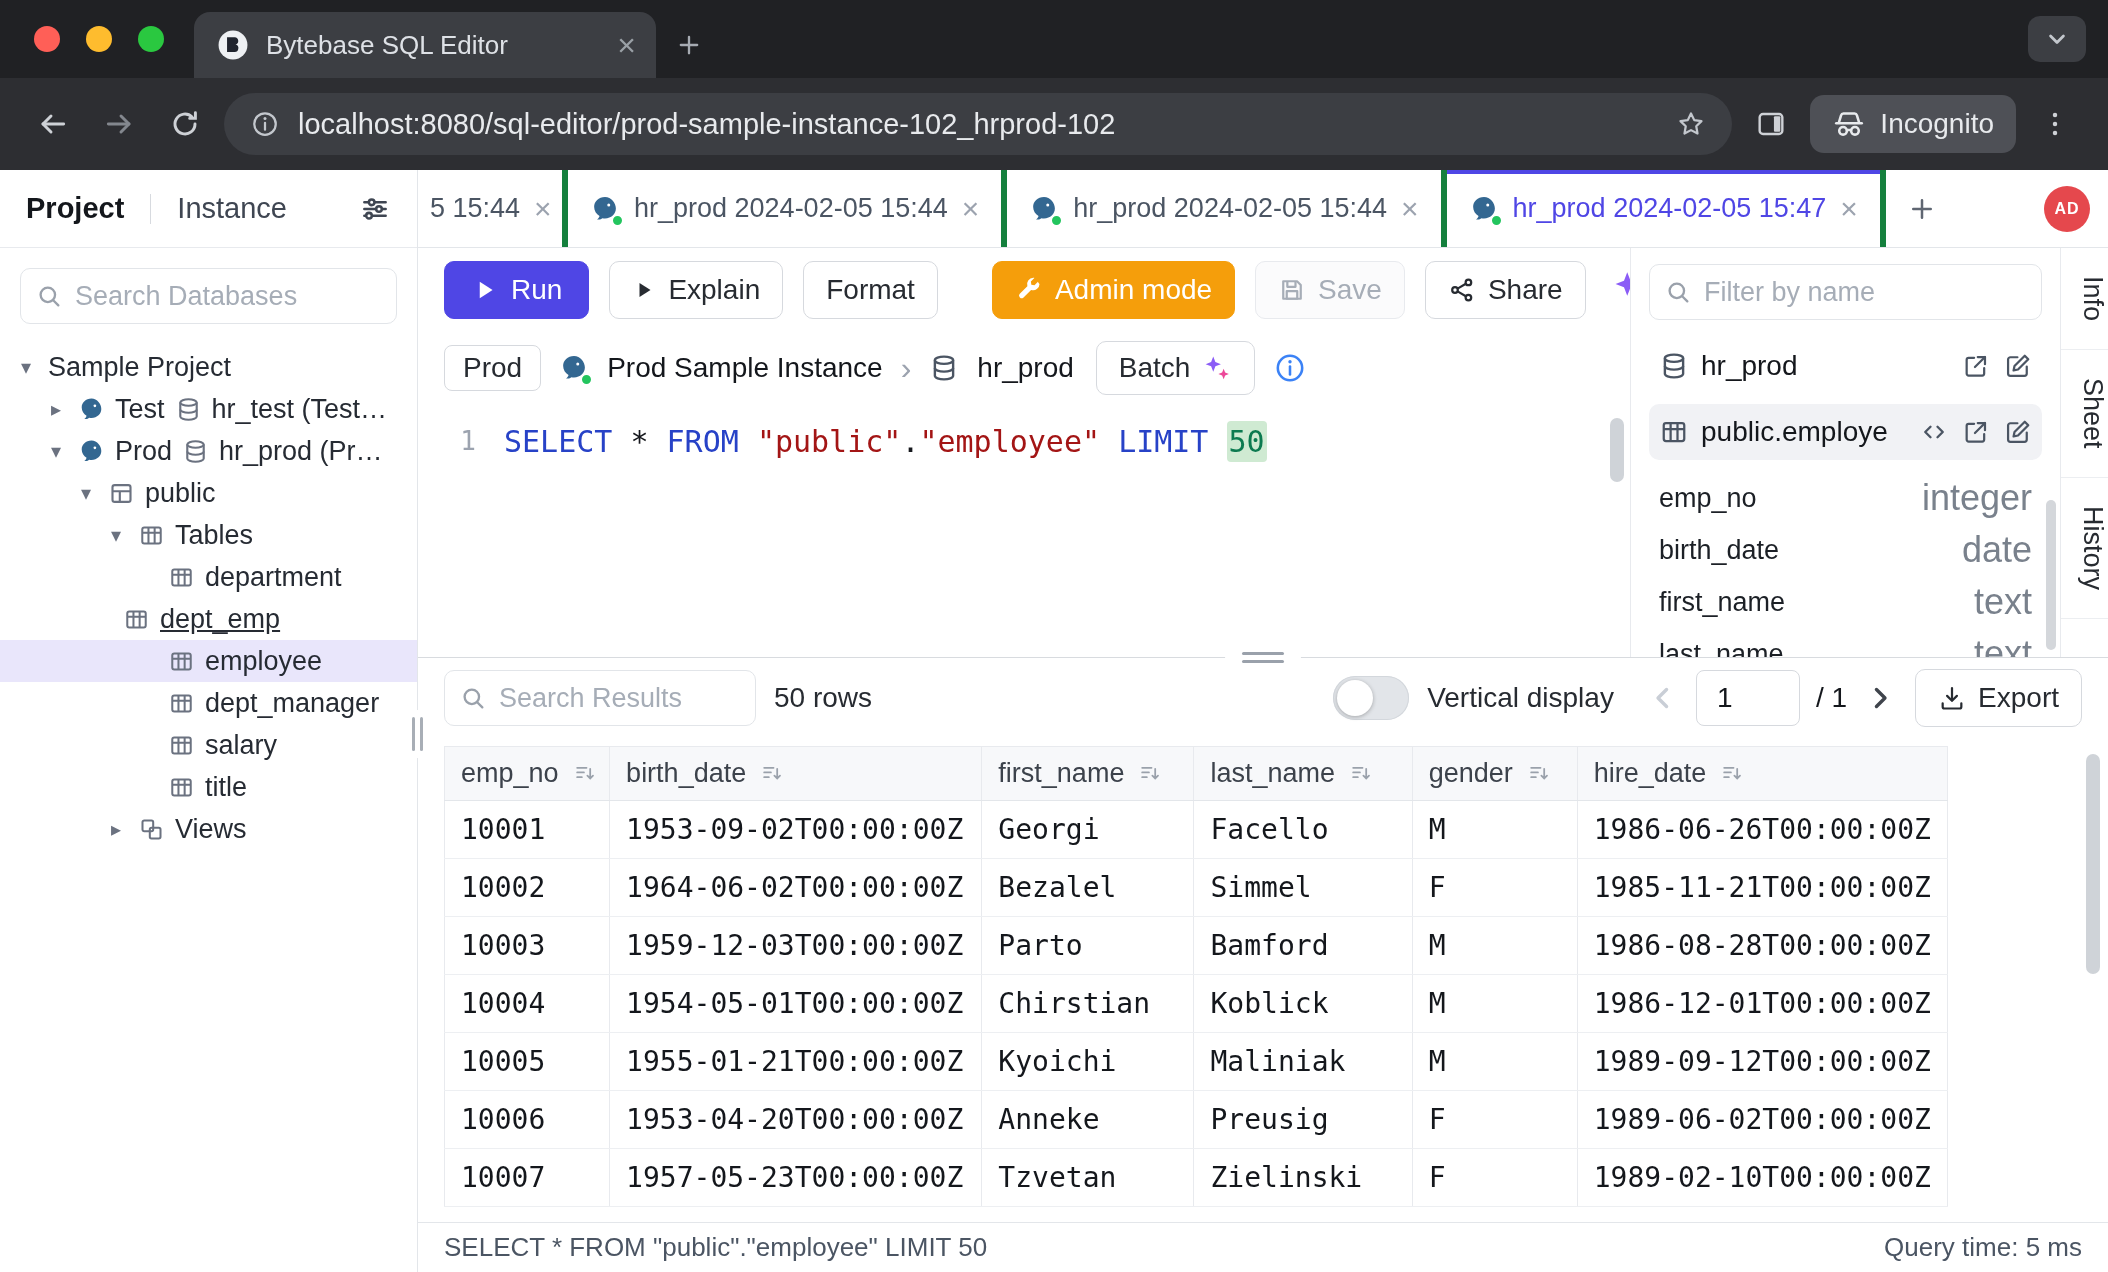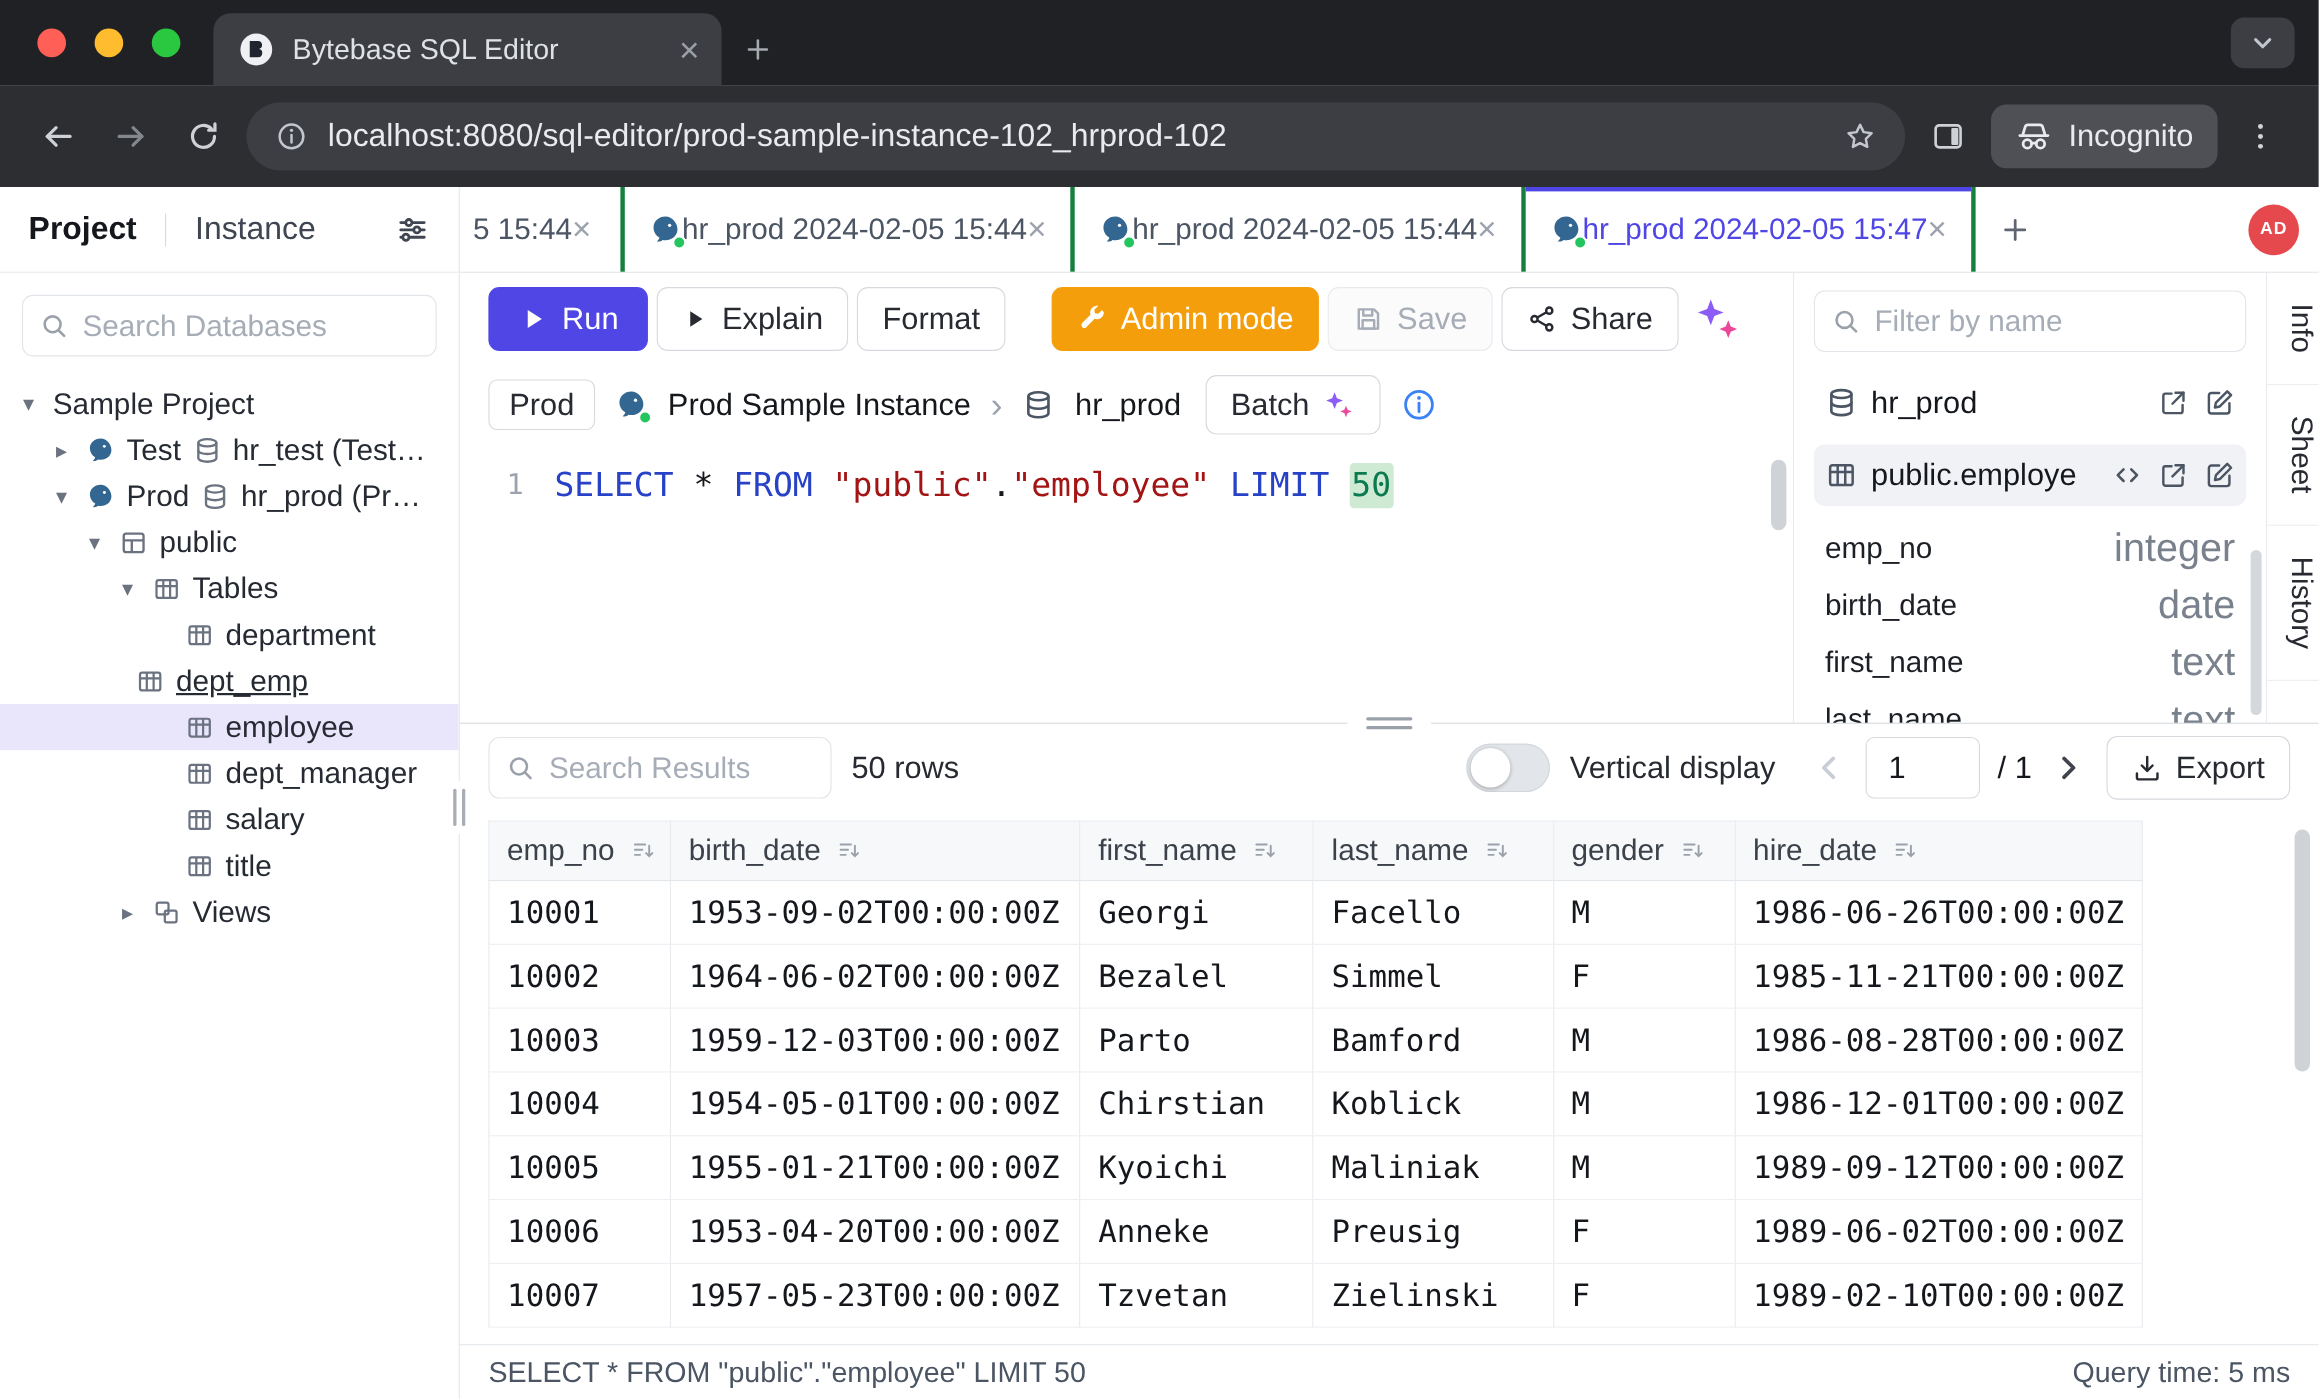--- a/index.html
+++ b/index.html
@@ -52,36 +52,36 @@
 .tree .ic{width:27px;height:27px;color:#6b7280}
 .tree .pg-ic{color:#336791}
 .tree-extra{overflow:hidden}
 .sb-grip{position:absolute;left:404px;top:540px;width:26px;height:48px;background:#fff;display:flex;gap:5px;align-items:center;justify-content:center;z-index:6}
 .sb-grip i{width:3px;height:34px;background:#a8aeb6;border-radius:2px}
 
 .main{flex:1;display:flex;flex-direction:column;min-width:0;min-height:0}
 
 
 .qtabs{height:78px;flex:none;border-bottom:1px solid #e3e6ea;display:flex;align-items:stretch}
-.qtab{position:relative;display:flex;align-items:center;padding:0 22px;border-right:4px solid #15803d;color:#4b5563;font-size:27px;white-space:nowrap}
+.qtab{position:relative;display:flex;align-items:center;gap:14px;padding:0 22px;border-right:6px solid #15803d;color:#4b5563;font-size:27px;white-space:nowrap}
 .qtab.clipped{width:150px;overflow:hidden;padding-left:12px}
 .qtab.active{color:#4f46e5}
 .qtab.active::before{content:"";position:absolute;left:0;right:0;top:0;height:4px;background:#4f46e5}
 .qtab-close{color:#9ca3af;font-size:30px;line-height:1}
 .qtab-plus{width:72px;display:flex;align-items:center;justify-content:center;color:#5f6672}
 .qtab-plus .ic{width:30px;height:30px}
 .avatar{width:46px;height:46px;border-radius:50%;background:#e5484d;color:#fff;font-weight:700;font-size:16px;display:flex;align-items:center;justify-content:center;align-self:center;margin-right:18px;letter-spacing:1px;flex:none}
 .pgwrap{position:relative;display:inline-flex;flex:none}
 .pgwrap .ic{width:30px;height:30px}
 .pgwrap .dot{position:absolute;right:-4px;bottom:-3px;width:13px;height:13px;border-radius:50%;background:#23c55e;border:2px solid #fff}
 
 
 .editor-row{height:410px;flex:none;display:flex;min-width:0;border-bottom:1px solid #d8dbdf;position:relative}
 .editor-col{flex:1;min-width:0;display:flex;flex-direction:column;position:relative;overflow:hidden}
-.ed-toolbar{height:84px;flex:none;display:flex;align-items:center;gap:8px;padding:0 26px}
+.ed-toolbar{height:84px;flex:none;display:flex;align-items:center;gap:20px;padding:0 26px}
 .btn{height:58px;border:1px solid #d6d9de;border-radius:10px;background:#fff;color:#272b31;font:inherit;font-size:28px;display:inline-flex;align-items:center;gap:12px;padding:0 22px;cursor:pointer;flex:none}
 .btn .ic{width:28px;height:28px}
 .btn-run{background:#4f46e5;border-color:#4f46e5;color:#fff;font-weight:500;padding:0 26px}
 .btn-admin{background:#f59e0b;border-color:#f59e0b;color:#fff;font-weight:500;margin-left:34px}
 .btn-disabled{color:#a6adb7;background:#fbfbfc;border-color:#e8eaee;cursor:default}
 .ai-sparkle{margin-left:4px;display:inline-flex}
 .ai-sparkle .ic{width:46px;height:46px}
 .crumbs{height:72px;flex:none;display:flex;align-items:center;gap:18px;padding:0 26px;font-size:28px}
 .env-chip{border:1px solid #d6d9de;border-radius:8px;padding:6px 18px;font-weight:500;color:#272b31}
 .crumb-strong{font-weight:500;color:#14171c}

